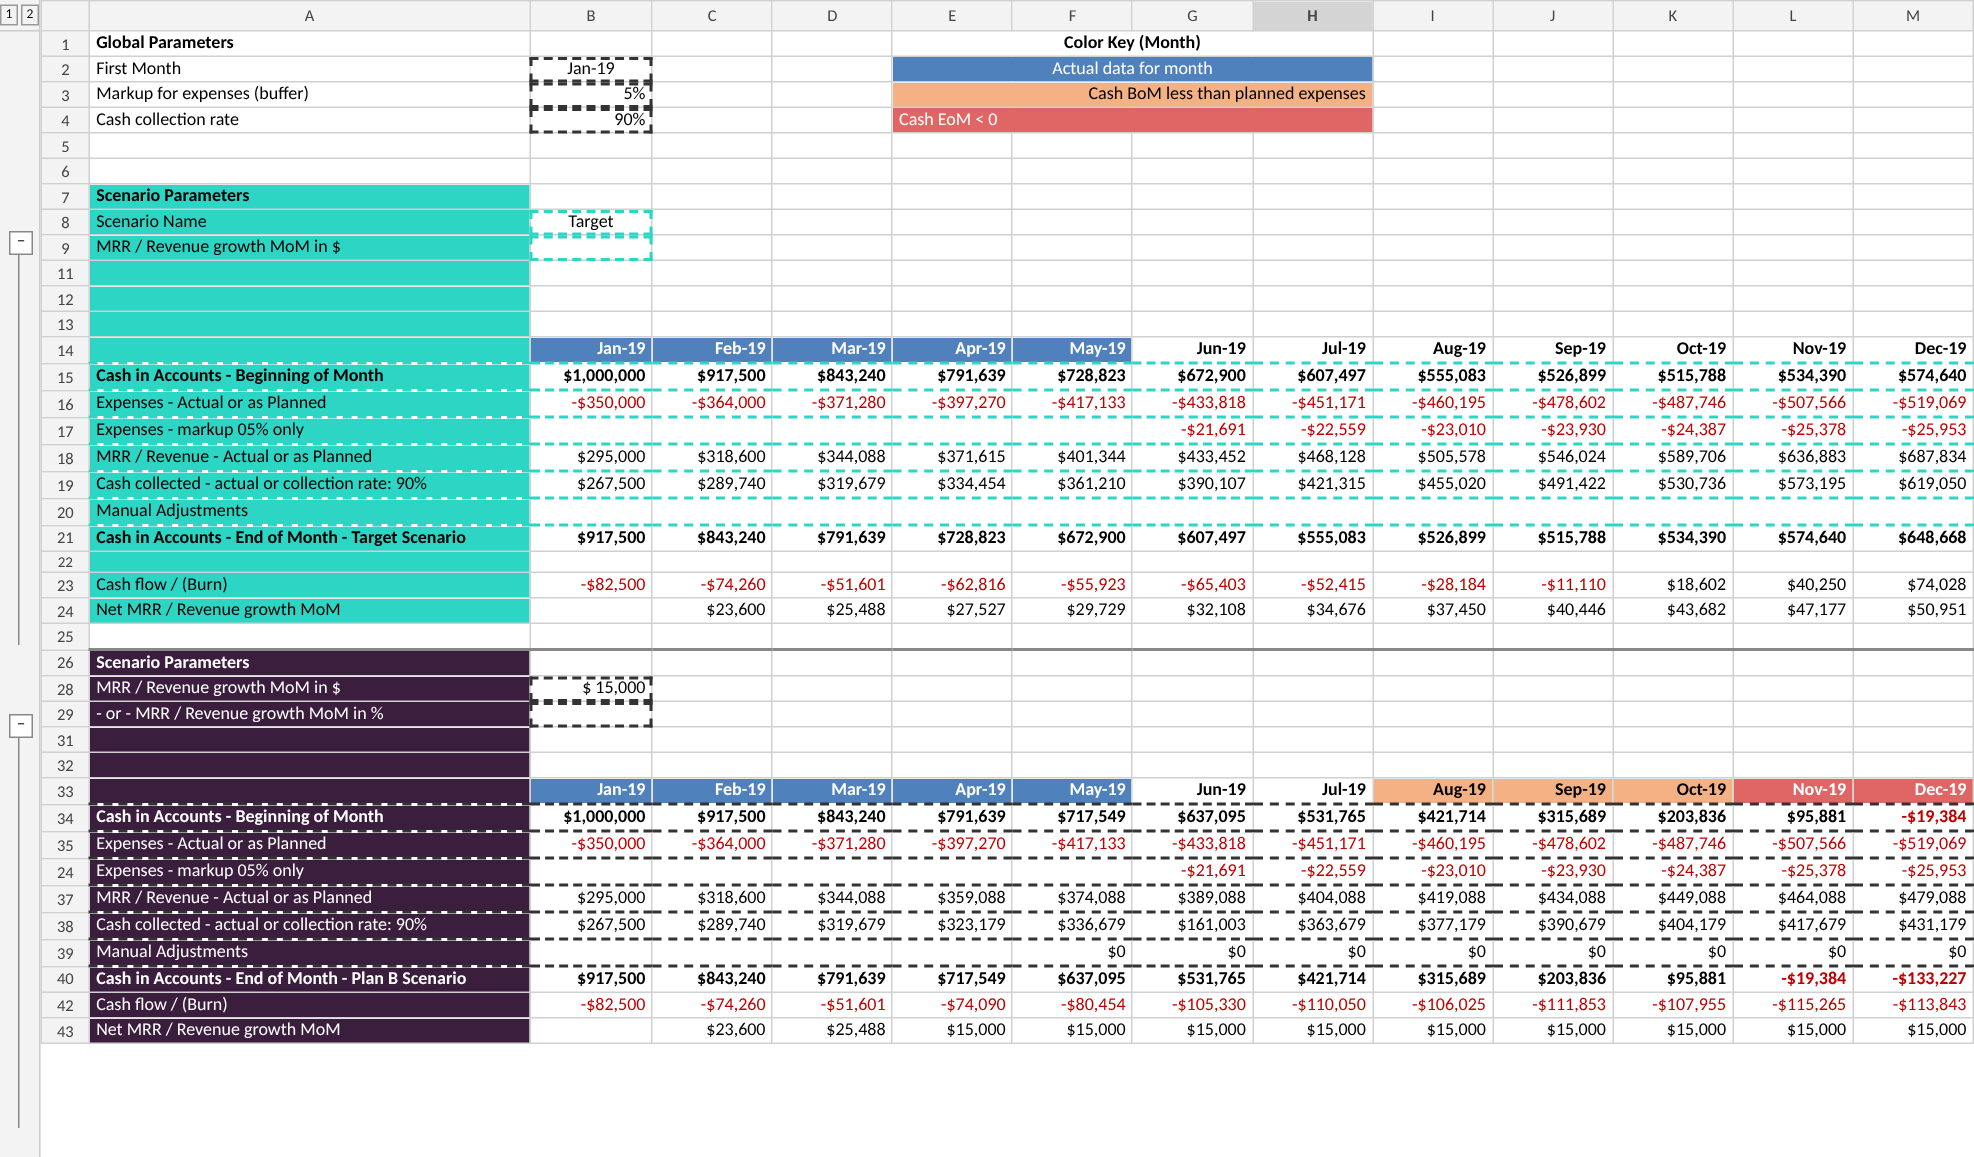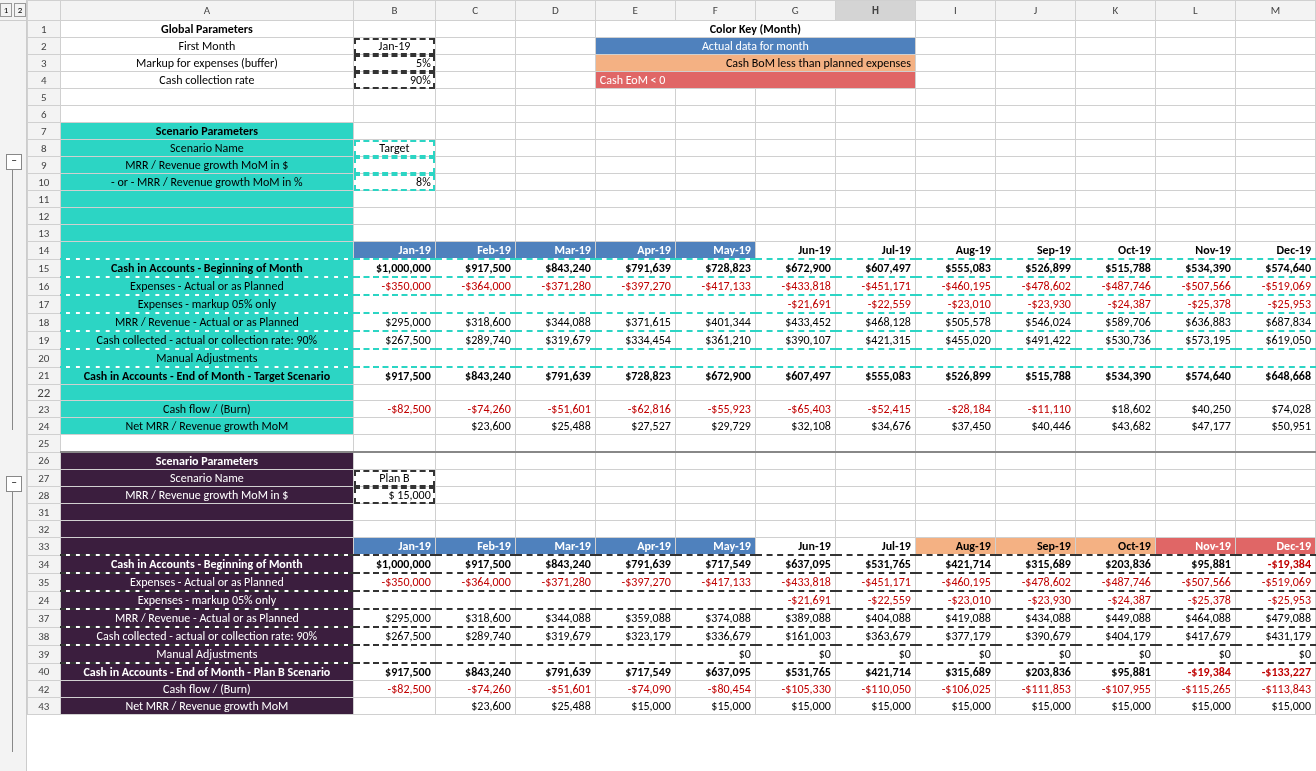--- a/index.html
+++ b/index.html
@@ -16,21 +16,21 @@
   .bold{font-weight:bold}
   .neg{color:#c00000}
   .hdr-blue{background:#4f81bd;color:#fff;text-align:right;font-weight:bold}
   .hdr-orange{background:#f4b183;color:#000;text-align:right;font-weight:bold}
   .hdr-red{background:#e06666;color:#fff;text-align:right;font-weight:bold}
   .key-blue{background:#4f81bd;color:#fff;text-align:center}
   .key-orange{background:#f4b183;color:#000;text-align:right}
   .key-red{background:#e06666;color:#fff;}
   .teal{background:#2cd5c4;color:#000}
   .purple{background:#3b1e3e;color:#fff}
-  .celltxt{text-align:center}
+  .celltxt{text-align:left}
   .center{text-align:center}
   .input-dashed{outline:2px dashed #333;outline-offset:-2px}
   .input-dashed-teal{outline:2px dashed #2cd5c4;outline-offset:-2px}
   .input-dashed-purple{outline:2px dashed #333;outline-offset:-2px}
   .row-tealband td, .row-tealband th.rowlabel{border-top:2px dashed #2cd5c4;border-bottom:2px dashed #2cd5c4}
   .row-purpband td, .row-purpband th.rowlabel{border-top:2px dashed #333;border-bottom:2px dashed #333}
   .row-sep td{border-bottom:2px solid #888}
   .grp-btn{position:absolute;left:6px;width:14px;height:14px;border:1px solid #888;background:#fff;font-size:11px;line-height:12px;text-align:center;cursor:pointer}
   .grp-line{position:absolute;left:12px;width:0;border-left:1px solid #888}
   .toprow th{height:19px}
@@ -213,36 +213,20 @@
           <td class="colNum"></td>
           <td class="colNum"></td>
           <td class="colNum"></td>
           <td class="colNum"></td>
           <td class="colNum"></td>
           <td class="colNum"></td>
           <td class="colNum"></td>
           <td class="colNum"></td>
         </tr>
         <tr>
-          <th>10</th>
-          <td class="colA celltxt teal">- or - MRR / Revenue growth MoM in %</td>
-          <td class="colNum input-dashed-teal">8%</td>
-          <td class="colNum"></td>
-          <td class="colNum"></td>
-          <td class="colNum"></td>
-          <td class="colNum"></td>
-          <td class="colNum"></td>
-          <td class="colNum"></td>
-          <td class="colNum"></td>
-          <td class="colNum"></td>
-          <td class="colNum"></td>
-          <td class="colNum"></td>
-          <td class="colNum"></td>
-        </tr>
-        <tr>
           <th>11</th>
           <td class="colA teal"></td>
           <td class="colNum"></td>
           <td class="colNum"></td>
           <td class="colNum"></td>
           <td class="colNum"></td>
           <td class="colNum"></td>
           <td class="colNum"></td>
           <td class="colNum"></td>
           <td class="colNum"></td>
@@ -405,21 +389,21 @@
           <td class="colNum bold">$672,900</td>
           <td class="colNum bold">$607,497</td>
           <td class="colNum bold">$555,083</td>
           <td class="colNum bold">$526,899</td>
           <td class="colNum bold">$515,788</td>
           <td class="colNum bold">$534,390</td>
           <td class="colNum bold">$574,640</td>
           <td class="colNum bold">$648,668</td>
         </tr>
         <tr>
-          <th class="" style="height: 5px; font-size: 13px;">22</th>
+          <th class="" style="height: 5px; font-size: 10px;">22</th>
           <td class="colA teal" style="height: 5px;"></td>
           <td class="colNum" style="height: 5px;"></td>
           <td class="colNum" style="height: 5px;"></td>
           <td class="colNum" style="height: 5px;"></td>
           <td class="colNum" style="height: 5px;"></td>
           <td class="colNum" style="height: 5px;"></td>
           <td class="colNum" style="height: 5px;"></td>
           <td class="colNum" style="height: 5px;"></td>
           <td class="colNum" style="height: 5px;"></td>
           <td class="colNum" style="height: 5px;"></td>
@@ -485,39 +469,39 @@
           <td class="colNum"></td>
           <td class="colNum"></td>
           <td class="colNum"></td>
           <td class="colNum"></td>
           <td class="colNum"></td>
           <td class="colNum"></td>
           <td class="colNum"></td>
           <td class="colNum"></td>
         </tr>
         <tr>
-          <th>27</th>
-          <td class="colA celltxt purple">Scenario Name</td>
-          <td class="colNum center input-dashed-purple">Plan B</td>
-          <td class="colNum"></td>
-          <td class="colNum"></td>
-          <td class="colNum"></td>
-          <td class="colNum"></td>
-          <td class="colNum"></td>
-          <td class="colNum"></td>
-          <td class="colNum"></td>
-          <td class="colNum"></td>
-          <td class="colNum"></td>
-          <td class="colNum"></td>
-          <td class="colNum"></td>
-        </tr>
-        <tr>
           <th>28</th>
           <td class="colA celltxt purple">MRR / Revenue growth MoM in $</td>
           <td class="colNum input-dashed-purple">$       15,000</td>
+          <td class="colNum"></td>
+          <td class="colNum"></td>
+          <td class="colNum"></td>
+          <td class="colNum"></td>
+          <td class="colNum"></td>
+          <td class="colNum"></td>
+          <td class="colNum"></td>
+          <td class="colNum"></td>
+          <td class="colNum"></td>
+          <td class="colNum"></td>
+          <td class="colNum"></td>
+        </tr>
+        <tr>
+          <th>29</th>
+          <td class="colA celltxt purple">- or - MRR / Revenue growth MoM in %</td>
+          <td class="colNum input-dashed-purple"></td>
           <td class="colNum"></td>
           <td class="colNum"></td>
           <td class="colNum"></td>
           <td class="colNum"></td>
           <td class="colNum"></td>
           <td class="colNum"></td>
           <td class="colNum"></td>
           <td class="colNum"></td>
           <td class="colNum"></td>
           <td class="colNum"></td>

